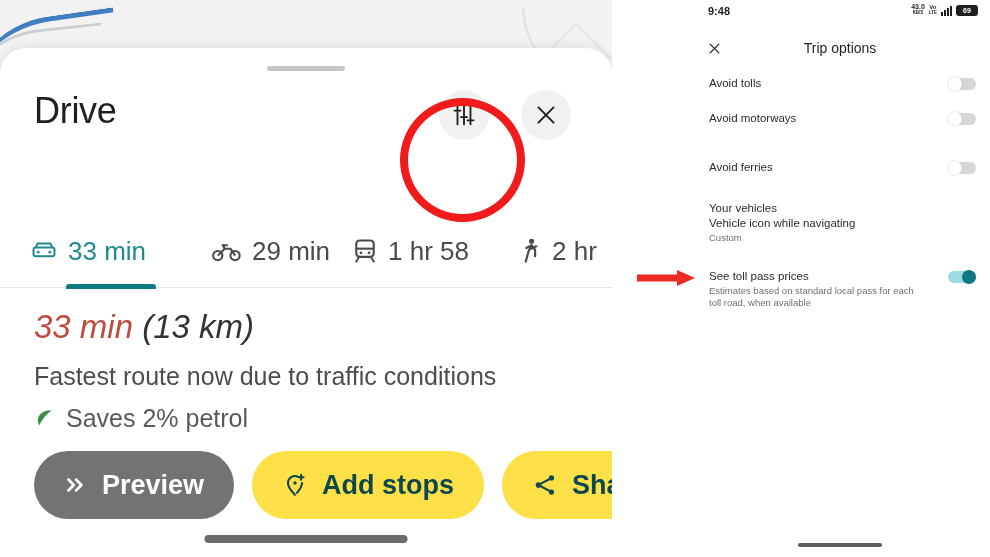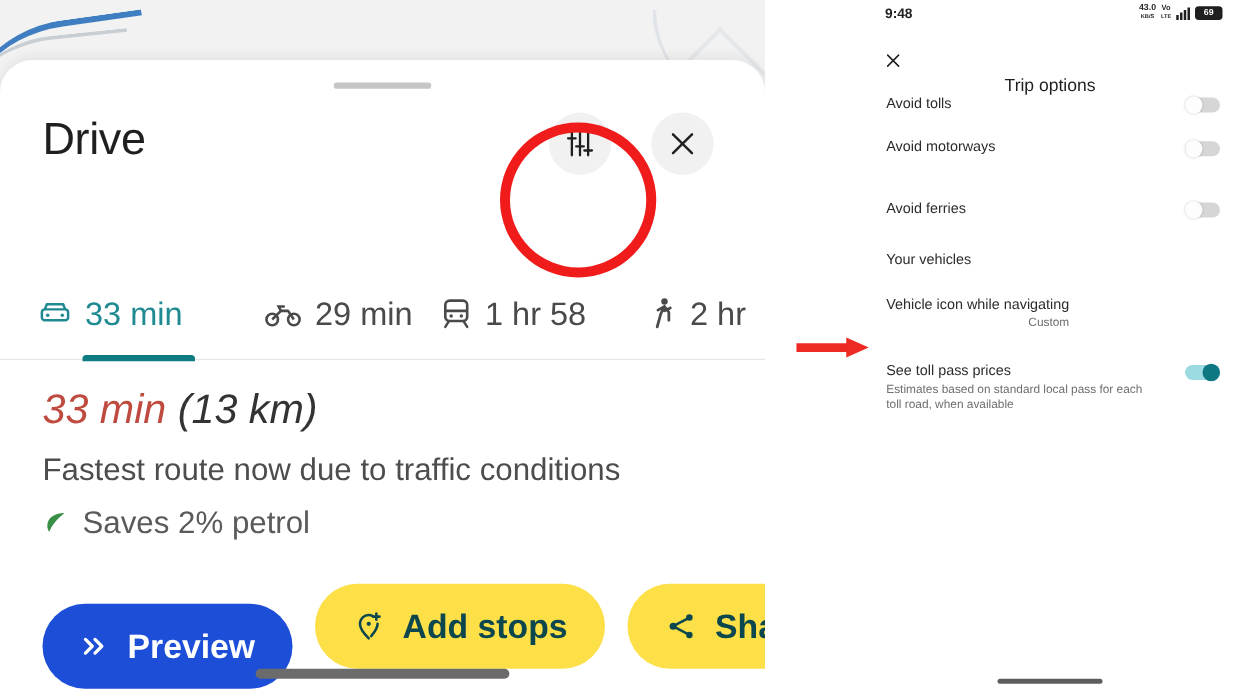--- a/index.html
+++ b/index.html
@@ -127,21 +127,21 @@
   .actions {
     position: absolute; left: 34px; top: 403px;
     display: flex; gap: 18px; align-items: center;
   }
   .pill {
     height: 68px; border-radius: 34px;
     display: flex; align-items: center; gap: 14px;
     padding: 0 30px; cursor: pointer; white-space: nowrap;
   }
   .pill .plabel { font-size: 27px; font-weight: bold; }
-  .pill-primary { background: #1d4ed8; margin-top: 32px; }
+  .pill-primary { background: #737373; }
   .pill-primary .plabel { color: #ffffff; }
   .pill-secondary { background: #fde047; }
   .pill-secondary .plabel { color: #0d474e; }
 
   .home-indicator {
     position: absolute; left: 50%; top: 487px; transform: translateX(-50%);
     width: 203px; height: 8px; border-radius: 4px; background: #6b6b6b;
   }
 
   
@@ -174,21 +174,21 @@
     color: #ffffff; font-size: 7px; font-weight: bold;
   }
 
   .r-header { position: absolute; left: 0; top: 36px; width: 300px; height: 26px; }
   .r-close {
     position: absolute; left: 12px; top: 0; width: 24px; height: 24px;
     display: flex; align-items: center; justify-content: center; cursor: pointer;
   }
   .r-title {
     position: absolute; left: 0; top: 0; width: 300px;
-    text-align: center; font-size: 14px; color: #1f1f1f; line-height: 24px; margin-top: 20px;
+    text-align: center; font-size: 14px; color: #1f1f1f; line-height: 24px;
   }
 
   .opt-list { position: absolute; left: 0; top: 70px; width: 300px; }
   .opt-row {
     position: relative; padding: 0 14px 0 19px;
     display: flex; align-items: flex-start; justify-content: space-between;
   }
   .opt-texts { max-width: 205px; }
   .opt-title { font-size: 11.5px; color: #2b2b2b; line-height: 15px; }
   .opt-sub { font-size: 9.5px; color: #6e6e6e; line-height: 12.5px; margin-top: 1px; }
@@ -439,21 +439,21 @@
         </div>
       </div>
 
 
       <div class="opt-row" style="margin-top:26px;">
         <div class="opt-texts">
           <div class="section-label">Your vehicles</div>
         </div>
       </div>
 
-      <div class="opt-row" style="margin-top:21px;text-align:right;">
+      <div class="opt-row" style="">
         <div class="opt-texts">
           <div class="opt-title">Vehicle icon while navigating</div>
           <div class="opt-sub">Custom</div>
         </div>
       </div>
 
       <div class="opt-row" style="margin-top:24px;">
         <div class="opt-texts">
           <div class="opt-title">See toll pass prices</div>
           <div class="opt-sub">Estimates based on standard local pass for each toll road, when available</div>

